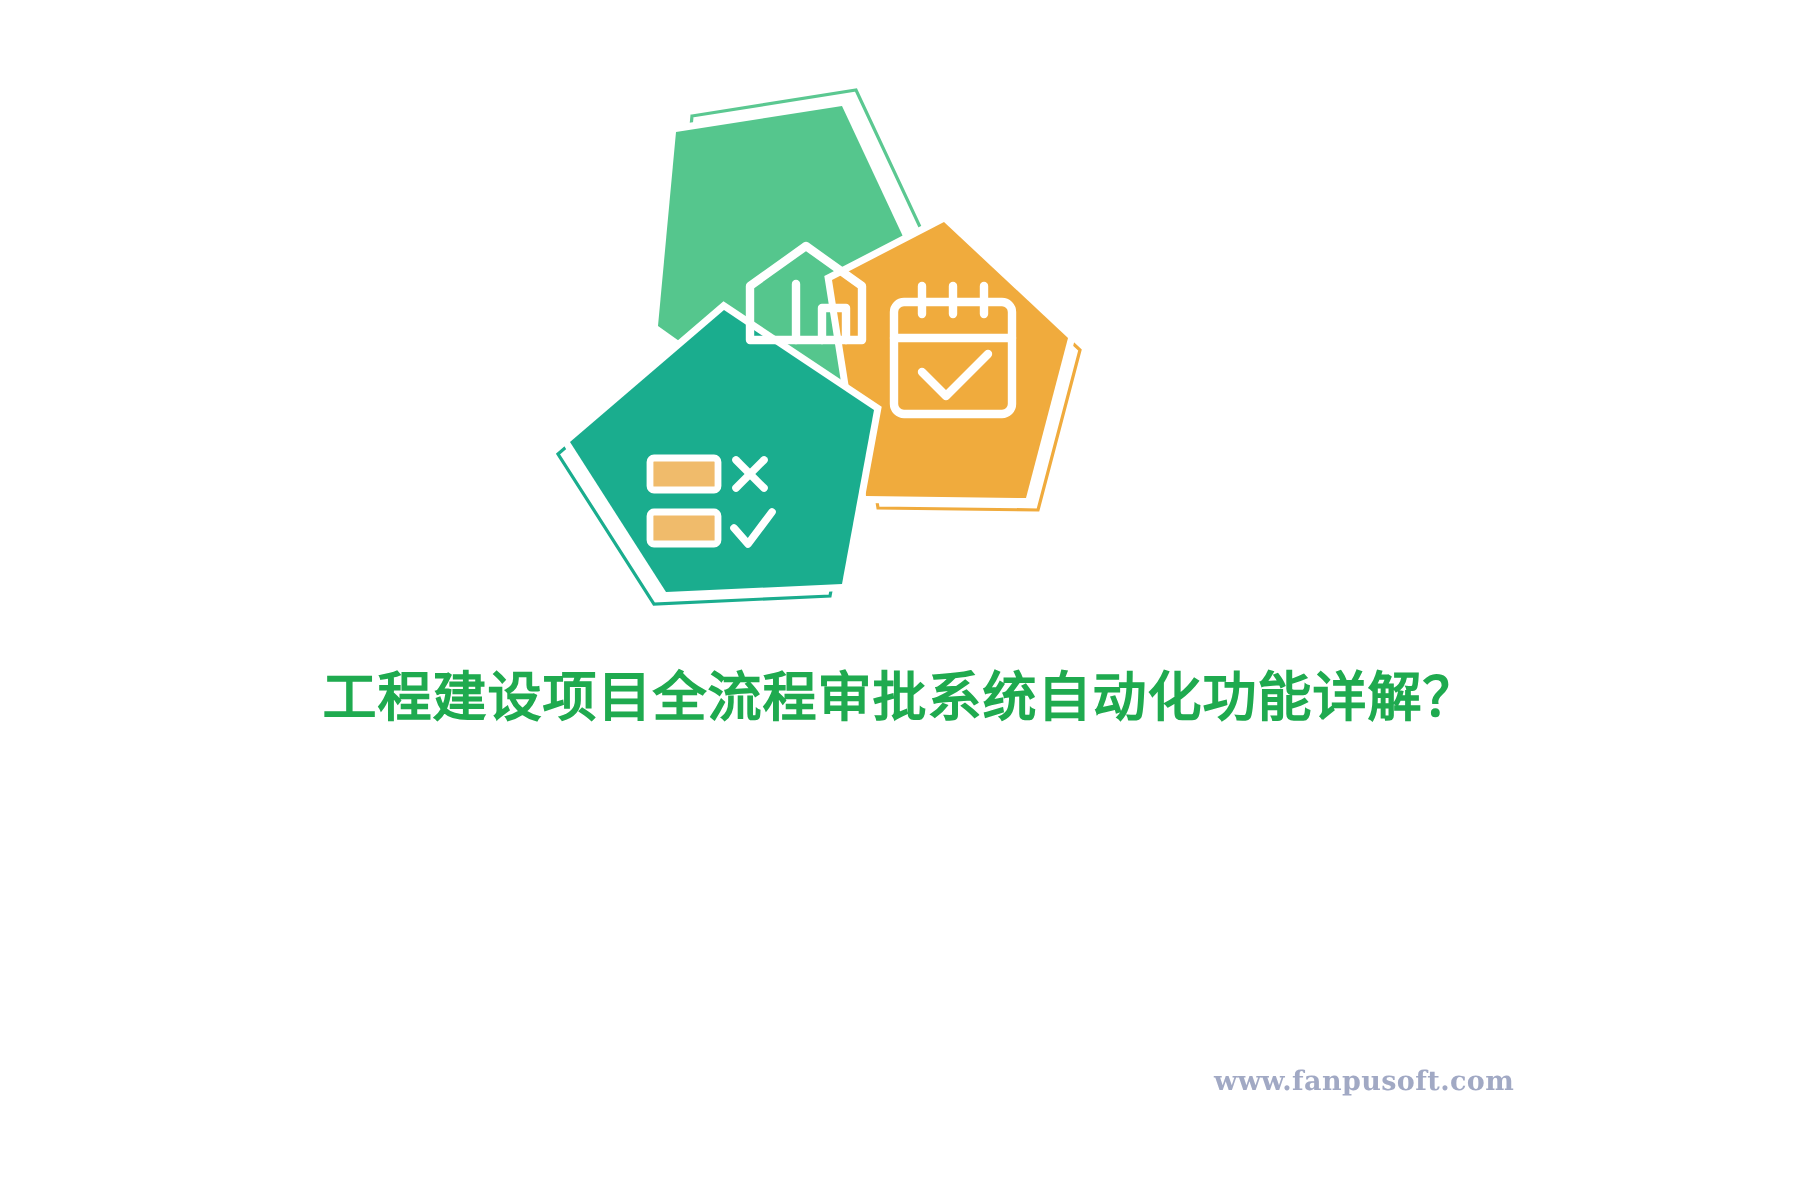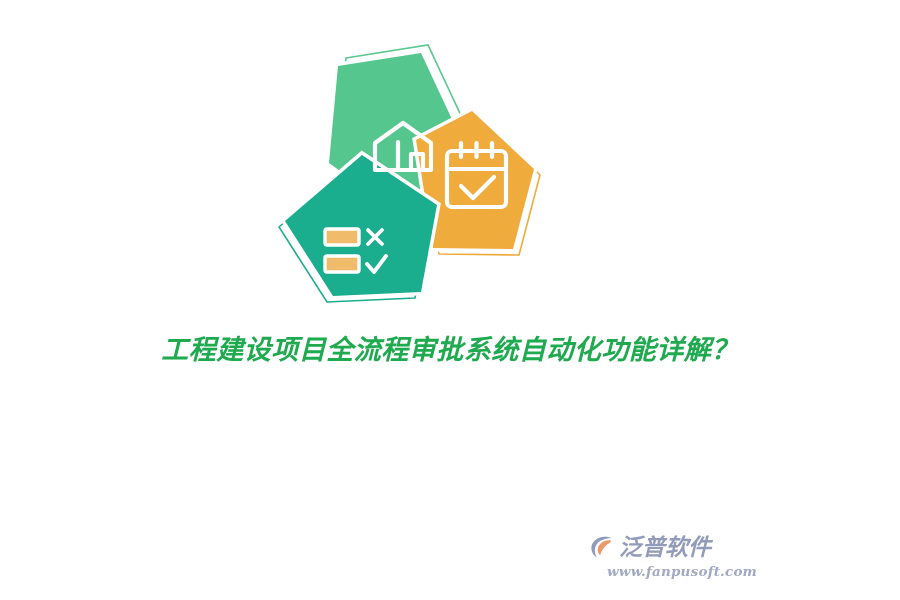--- a/index.html
+++ b/index.html
@@ -14,21 +14,20 @@
     font-family: "Liberation Sans", "DejaVu Sans", sans-serif;
     overflow: hidden;
     position: relative;
   }
 
   #stage {
     position: relative;
     width: 723px;
     height: 600px;
     background: #ffffff;
-    font-style: italic;
   }
 
   
   #hero-illustration {
     position: absolute;
     left: 255px;
     top: 30px;
     width: 320px;
     height: 290px;
   }
@@ -161,29 +160,16 @@
           <path d="M 112 234 L 119 242 L 131 226"></path>
         </g>
       </g>
 
     </svg>
   </div>
 
   <div id="headline">工程建设项目全流程审批系统自动化功能详解？</div>
 
   <div id="brand-watermark">
-    <div class="brand-row">
-      <span class="brand-mark">
-        <svg viewBox="0 0 26 26" xmlns="http://www.w3.org/2000/svg">
-
-          <path d="M 22.5 4.2 C 16.5 1.4 8.2 2.8 4.4 8.0 C 0.6 13.2 2.2 20.4 8.0 23.4
-                   C 5.4 19.6 5.0 14.4 7.6 10.4 C 10.2 6.4 16.4 4.0 22.5 4.2 Z" fill="#8a93b5"></path>
-
-          <path d="M 21.6 6.0 C 16.0 6.2 11.2 8.6 9.4 12.6 C 8.0 15.8 8.8 19.4 11.2 21.6
-                   C 12.0 16.8 15.8 11.4 21.6 8.2 Z" fill="#e9915f"></path>
-        </svg>
-      </span>
-      <span class="brand-name">泛普软件</span>
-    </div>
     <div class="brand-url">www.fanpusoft.com</div>
   </div>
 
 </div>
 
 </body></html>

